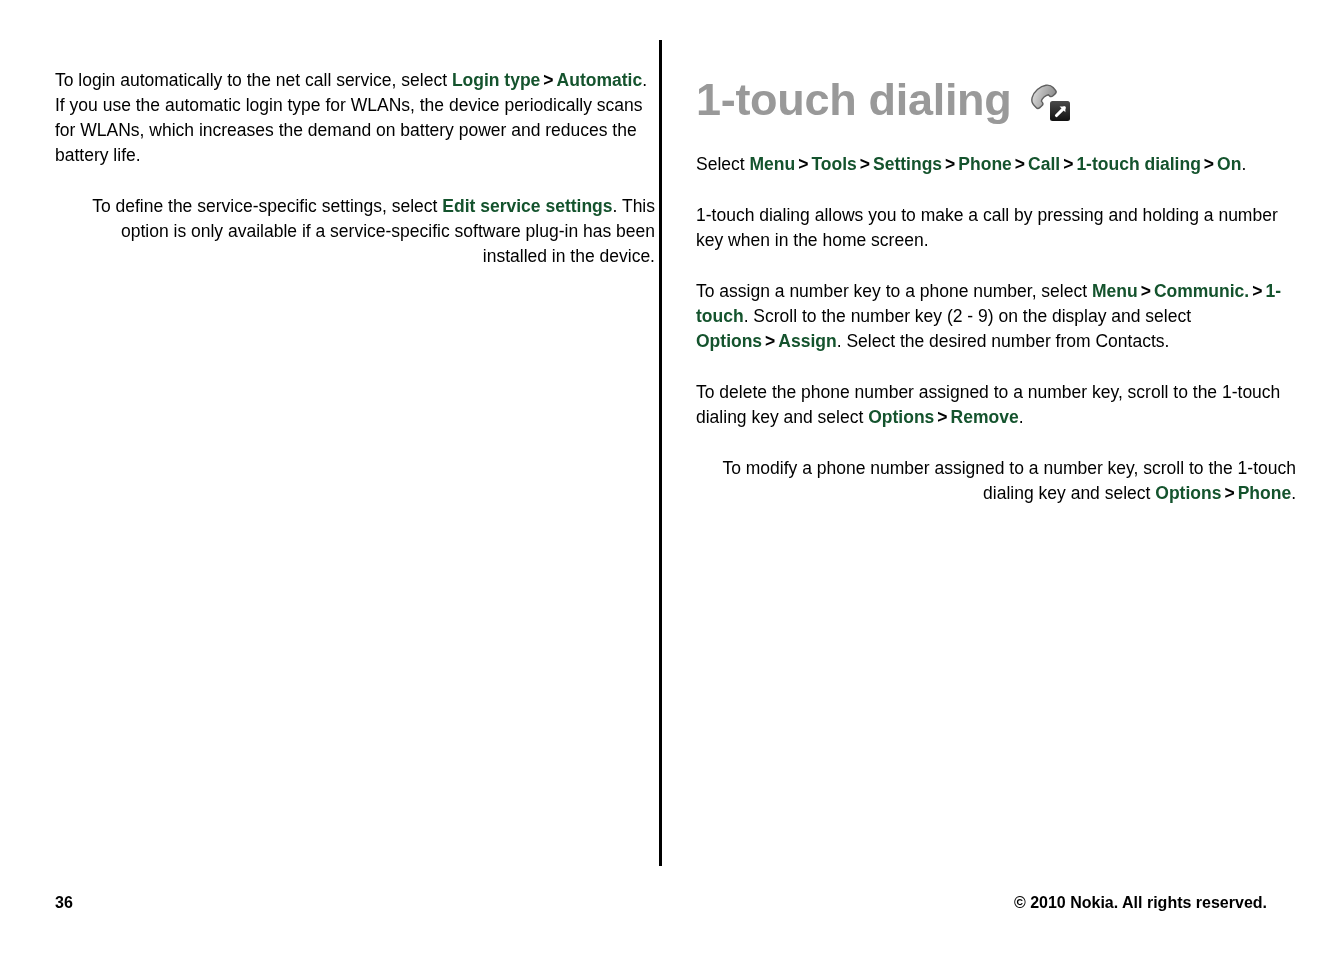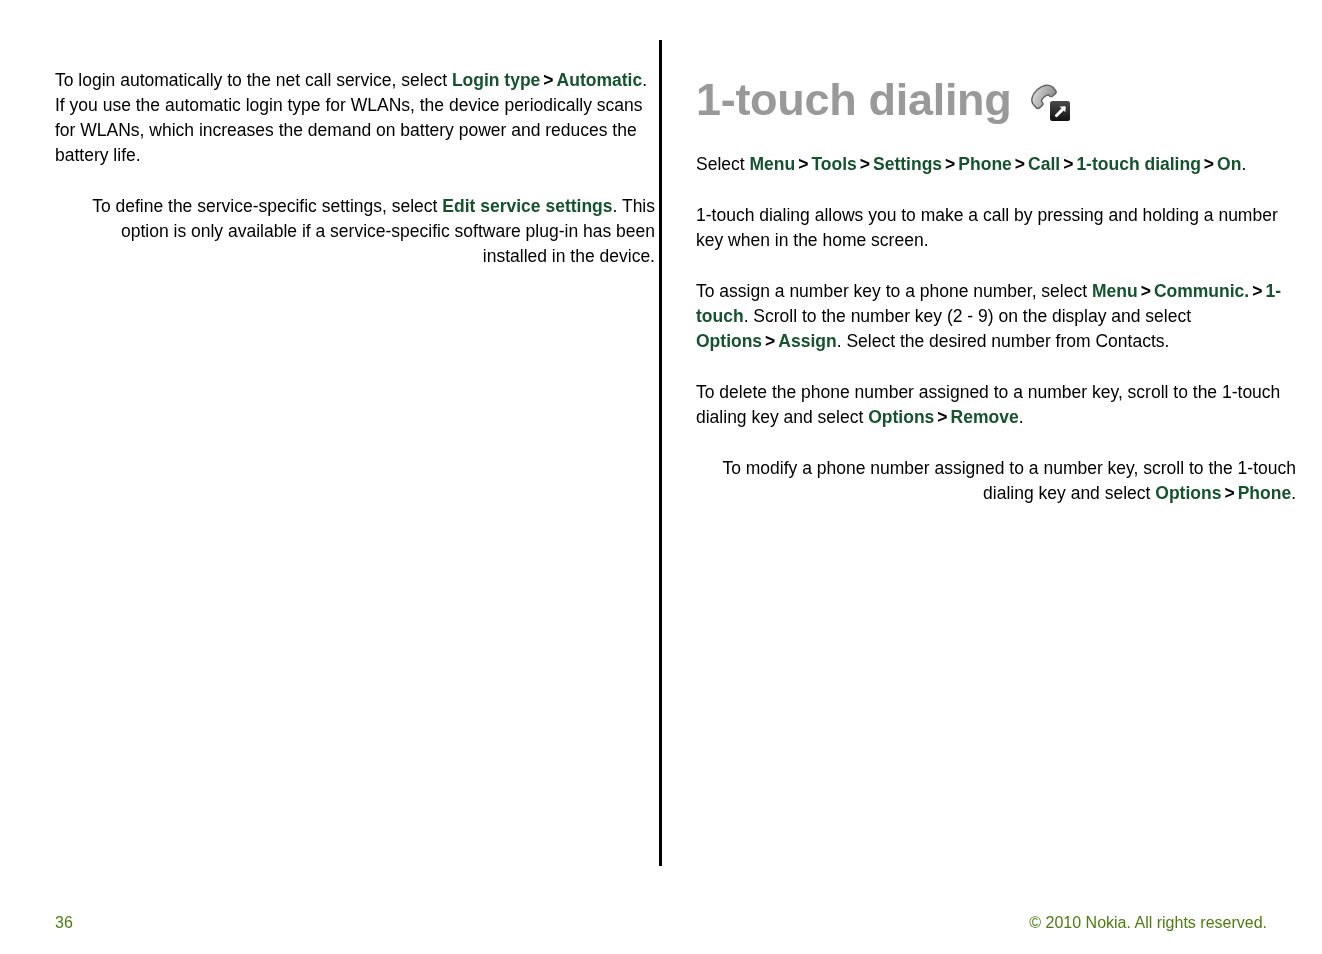--- a/index.html
+++ b/index.html
@@ -96,23 +96,22 @@
   .footer {
     position: absolute;
     left: 55px;
     right: 55px;
     top: 890px;
     height: 26px;
     display: flex;
     align-items: center;
     justify-content: space-between;
     font-size: 16px;
-    font-weight: normal;
-    color: #4d7c0f;
-    margin-top: 20px;
+    font-weight: bold;
+    color: #000000;
   }
   .footer-page { letter-spacing: 0; }
   .footer-copy { letter-spacing: 0; }
 </style>
 </head>
 <body>
 
 <div class="page">
 
   <div class="divider"></div>

